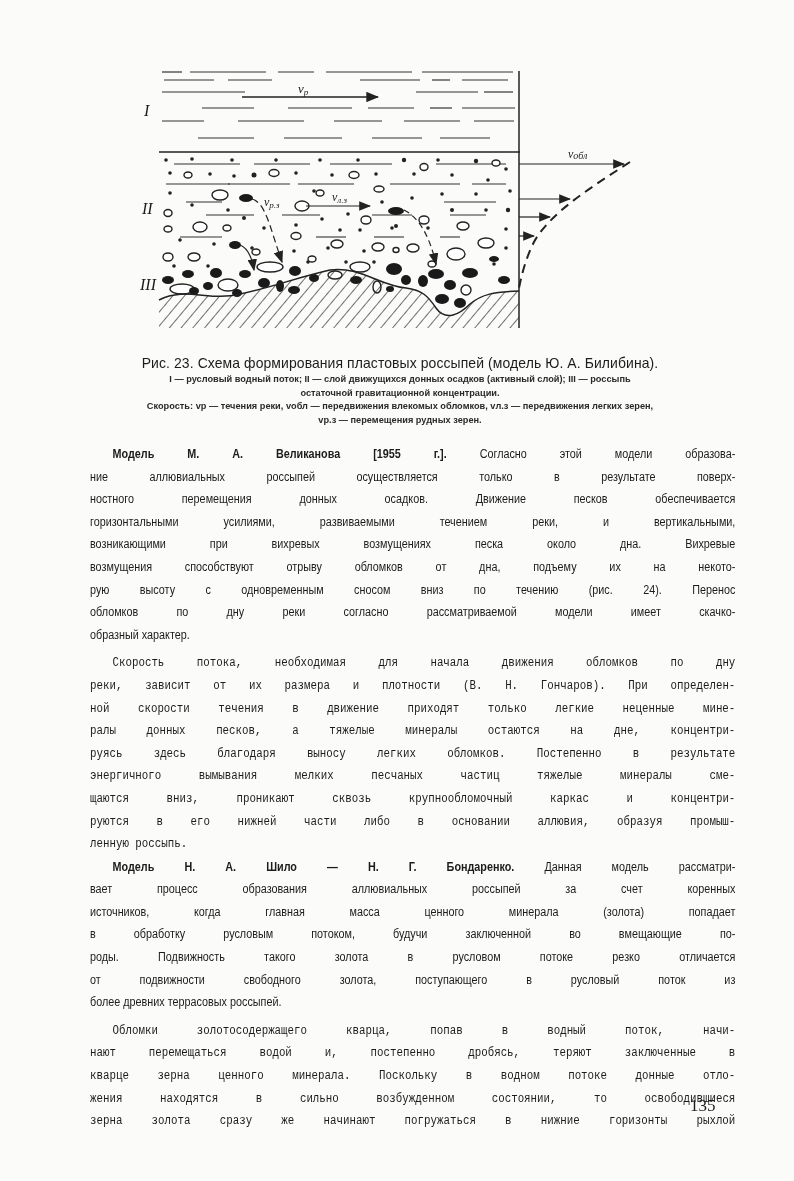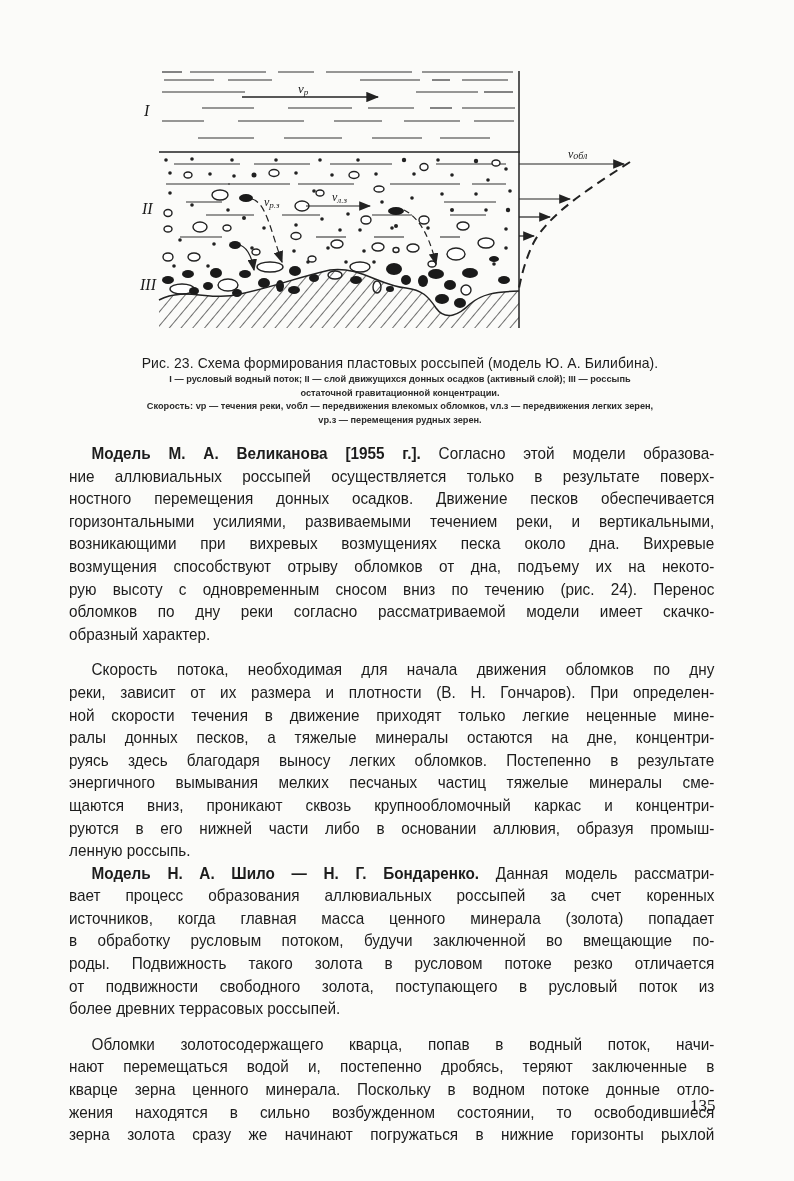--- a/index.html
+++ b/index.html
@@ -6,23 +6,23 @@
   body {
     width:794px; height:1181px; background:#fbfbf9; position:relative; overflow:hidden;
     color:#1c1c1c; font-family:"Liberation Sans", "DejaVu Sans", sans-serif;
   }
   .figure { position:absolute; left:130px; top:38px; width:520px; height:300px; }
   .figure svg { width:520px; height:300px; display:block; }
   .svg-label { font-family:"Liberation Serif", serif; font-style:italic; fill:#1c1c1c; }
   .caption { position:absolute; left:62px; top:326px; width:676px; text-align:center;margin-top:28px; }
   .caption-title { font-family:"Liberation Sans Narrow","Liberation Sans", sans-serif; font-size:15px; letter-spacing:0.1px; margin:0; line-height:18px; transform:scaleX(0.93); transform-origin:center; }
   .caption-legend { font-size:9.6px; line-height:13.5px; font-weight:bold; color:#2a2a2a; margin:0; transform:scaleX(0.96); transform-origin:center; }
-  .body-text { position:absolute; left:69px; top:443px; width:646px; font-family:"Liberation Sans", sans-serif; font-size:17px; line-height:22.6px; text-align:justify; }
+  .body-text { position:absolute; left:90px; top:443px; width:646px; font-family:"Liberation Sans", sans-serif; font-size:12px; line-height:22.6px; text-align:justify; }
   .body-text p { margin:0; text-indent:25px; text-align:justify; text-align-last:left; }
-  .body-text p.gap { margin-top:13px; }
+  .body-text p.gap { margin-top:6px;font-family:Liberation Mono, monospace; }
   .line { display:block; text-align:justify; text-align-last:justify; white-space:nowrap; transform:scaleX(0.9); transform-origin:left; width:111%; }
   .line.last { text-align-last:left; }
   .line.first { padding-left:25px; width:calc(111% - 25px); }
   .body-text p { text-indent:0; }
   b.heading { font-weight:bold; }
   .page-number { position:absolute; left:690px; top:1096px; font-family:"Liberation Serif", serif; font-size:17px; }
 </style>
 </head>
 <body>
 

